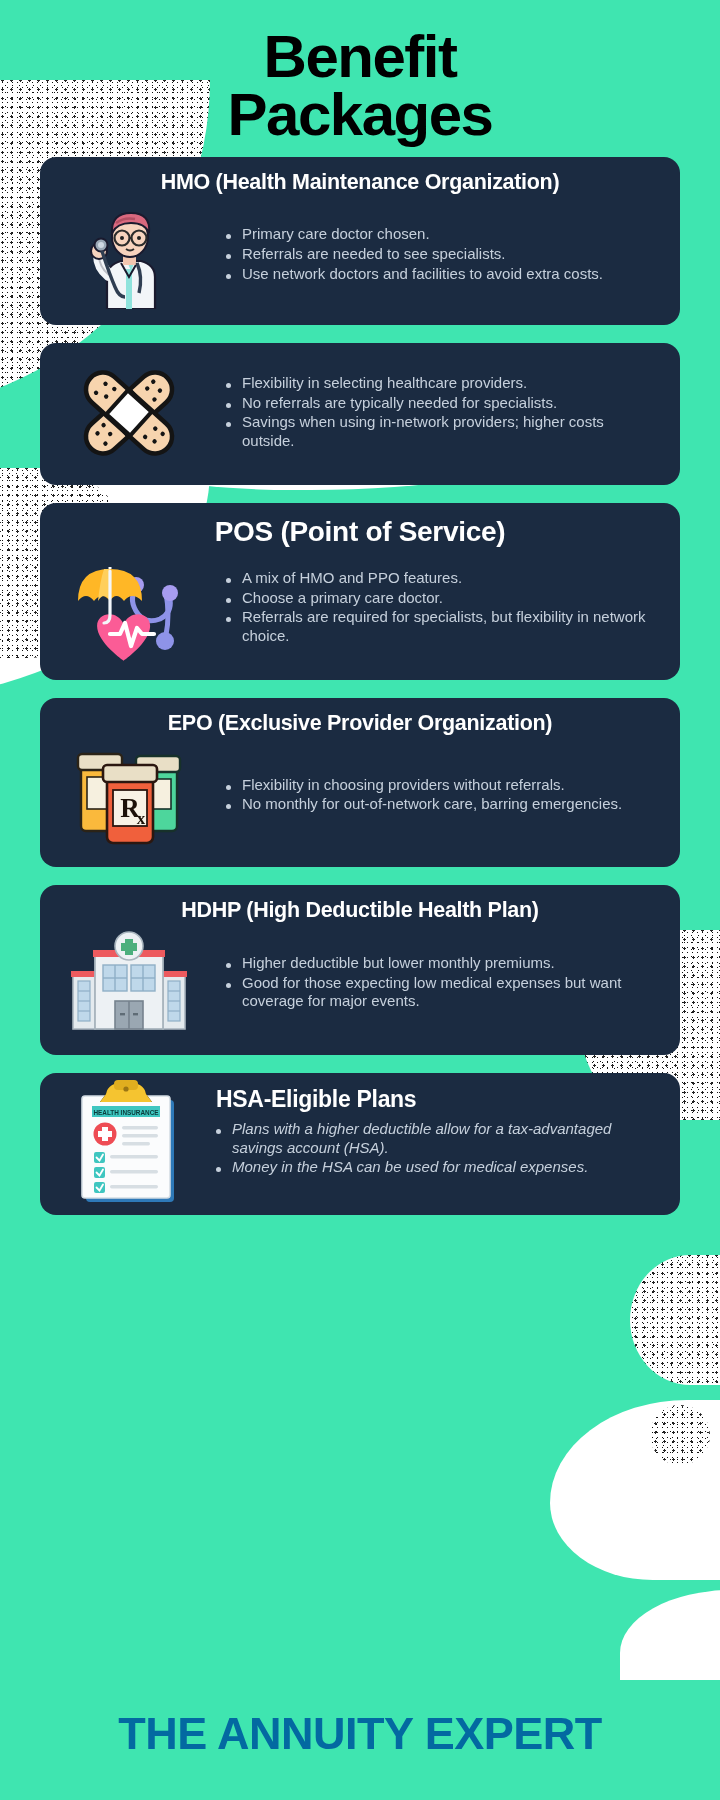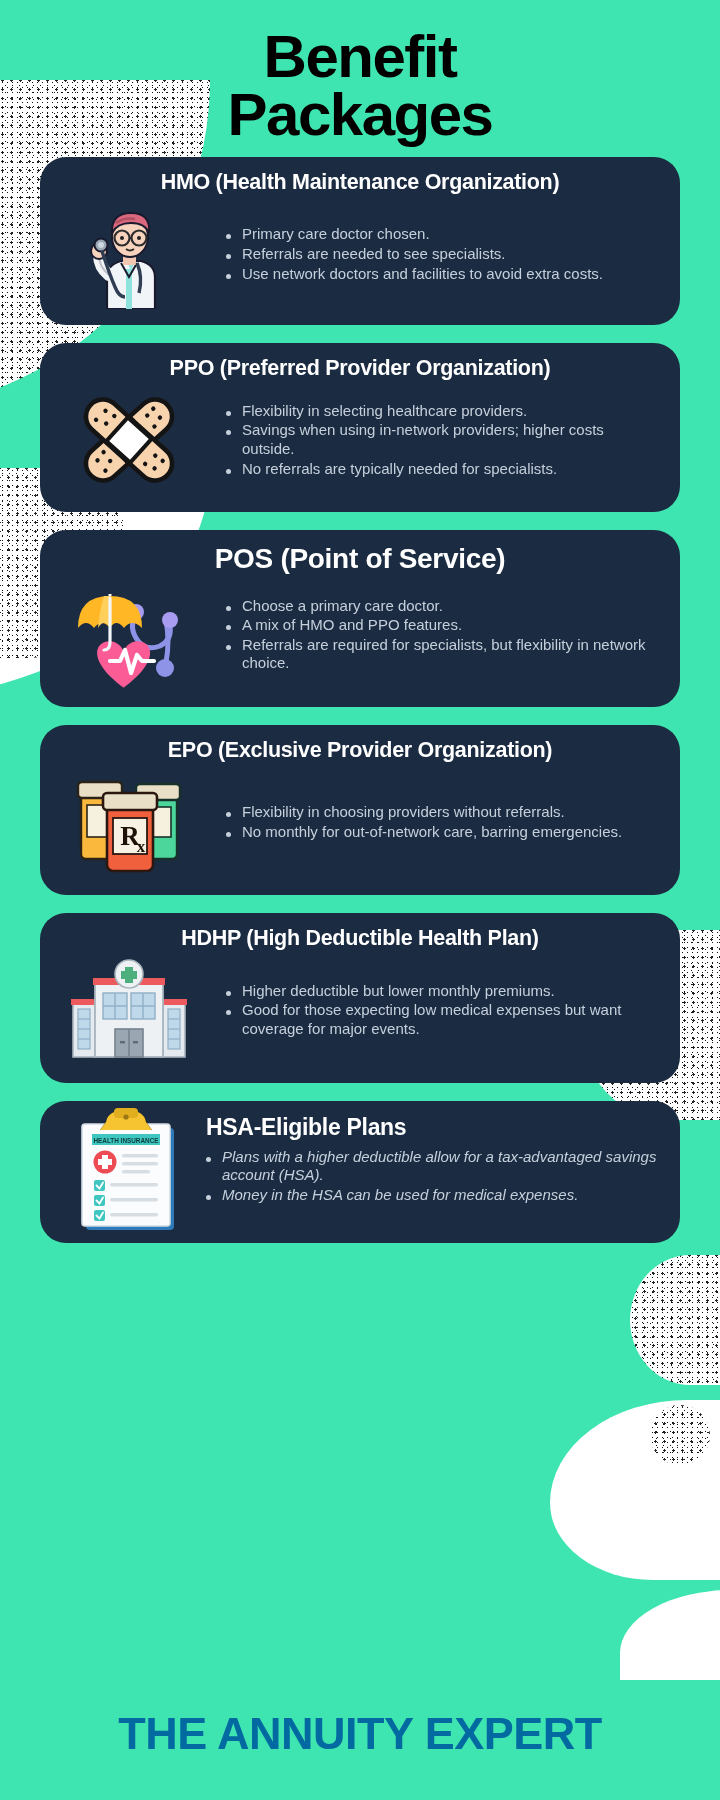--- a/index.html
+++ b/index.html
@@ -113,21 +113,21 @@
   .cards {
     flex: 1;
     padding: 0 40px;
     display: flex;
     flex-direction: column;
     gap: 18px;
   }
 
   .card {
     background: #1B2B41;
-    border-radius: 26px;
+    border-radius: 16px;
     padding: 14px 20px 16px 20px;
     position: relative;
   }
 
   .card-title {
     color: #ffffff;
     font-weight: 700;
     font-size: 21.5px;
     letter-spacing: -0.3px;
     text-align: center;
@@ -171,21 +171,21 @@
     top: 9px;
     width: 5px; height: 5px;
     border-radius: 50%;
     background: #C6D0DC;
   }
 
   
   .card.hmo   { padding-bottom: 14px; }
   .card.pos   .card-title { font-size: 28px; }
   .card.hsa   .card-title { text-align: left; padding-left: 8px; font-size: 23px; }
-  .card.hsa   .card-inner { display: flex; gap: 0; align-items: flex-start; }
+  .card.hsa   .card-inner { display: flex; gap: 10px; align-items: flex-start; }
 
   .footer {
     text-align: center;
     color: #0369a1;
     font-weight: 700;
     font-size: 45px;
     letter-spacing: -0.5px;
     padding: 34px 0 40px 0;
   }
 </style>
@@ -252,21 +252,20 @@
         </div>
         <ul class="bullets">
           <li>Primary care doctor chosen.</li>
           <li>Referrals are needed to see specialists.</li>
           <li>Use network doctors and facilities to avoid extra costs.</li>
         </ul>
       </div>
     </div>
 
     <div class="card ppo">
-      <div class="card-title">PPO (Preferred Provider Organization)</div>
       <div class="card-body">
         <div class="card-icon">
           <svg width="122" height="112" viewBox="0 0 122 112">
             <g transform="translate(61,56)">
               <g transform="rotate(-42)">
                 <rect x="-52" y="-17" width="104" height="34" rx="17" fill="#F7D4AE" stroke="#141414" stroke-width="4.5"></rect>
                 <rect x="-16" y="-16" width="32" height="32" fill="#FFFFFF" stroke="#141414" stroke-width="4"></rect>
                 <circle cx="-37" cy="-6" r="2.2" fill="#141414"></circle>
                 <circle cx="-28" cy="3" r="2.2" fill="#141414"></circle>
                 <circle cx="-38" cy="7" r="2.2" fill="#141414"></circle>
@@ -286,22 +285,22 @@
                 <circle cx="30" cy="-6" r="2.2" fill="#141414"></circle>
                 <circle cx="38" cy="4" r="2.2" fill="#141414"></circle>
                 <circle cx="28" cy="7" r="2.2" fill="#141414"></circle>
                 <circle cx="39" cy="-7" r="2.2" fill="#141414"></circle>
               </g>
             </g>
           </svg>
         </div>
         <ul class="bullets">
           <li>Flexibility in selecting healthcare providers.</li>
+          <li>No referrals are typically needed for specialists.</li>
           <li>Savings when using in-network providers; higher costs outside.</li>
-          <li>No referrals are typically needed for specialists.</li>
         </ul>
       </div>
     </div>
 
     <div class="card pos">
       <div class="card-title">POS (Point of Service)</div>
       <div class="card-body">
         <div class="card-icon">
           <svg width="126" height="110" viewBox="0 0 126 110">
 
@@ -315,22 +314,22 @@
 
             <path d="M44 81 L54 81 L59 70 L65 93 L71 75 L76 81 L88 81" stroke="#FFFFFF" stroke-width="4.2" fill="none" stroke-linejoin="round" stroke-linecap="round"></path>
 
             <path d="M12 48 Q12 16 44 16 Q76 16 76 48 Q66 38 58 48 Q50 38 44 48 Q36 38 28 48 Q20 38 12 48 Z" fill="#FFB726"></path>
             <path d="M38 16 Q34 28 32 48 Q38 38 44 48 Q46 28 44 16 Z" fill="#FFCF5B"></path>
             <path d="M44 16 L44 14" stroke="#FFFFFF" stroke-width="3"></path>
             <path d="M44 18 L44 62 Q44 70 38 70" stroke="#F4F7FA" stroke-width="3.2" fill="none" stroke-linecap="round"></path>
           </svg>
         </div>
         <ul class="bullets">
+          <li>A mix of HMO and PPO features.</li>
           <li>Choose a primary care doctor.</li>
-          <li>A mix of HMO and PPO features.</li>
           <li>Referrals are required for specialists, but flexibility in network choice.</li>
         </ul>
       </div>
     </div>
 
     <div class="card epo">
       <div class="card-title">EPO (Exclusive Provider Organization)</div>
       <div class="card-body">
         <div class="card-icon">
           <svg width="120" height="108" viewBox="0 0 120 108">

